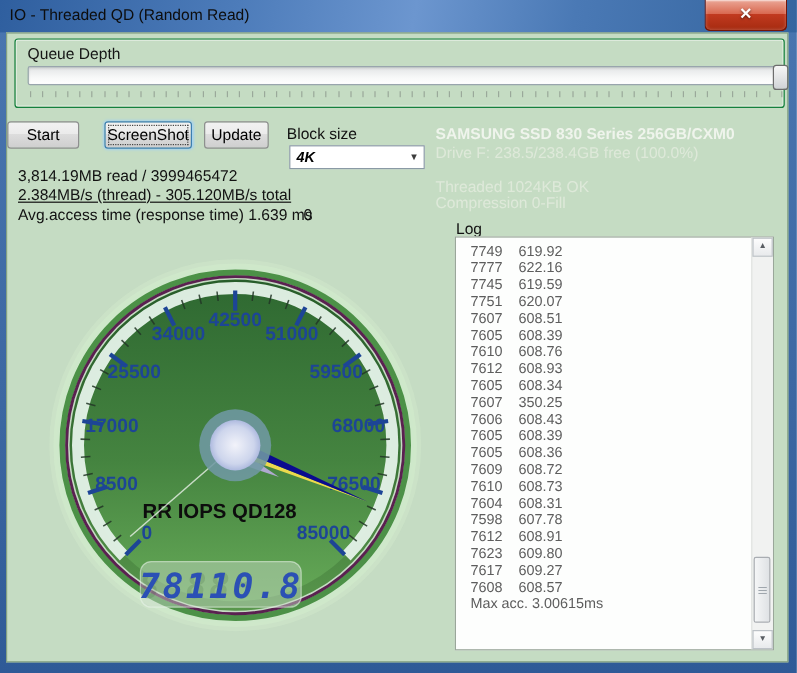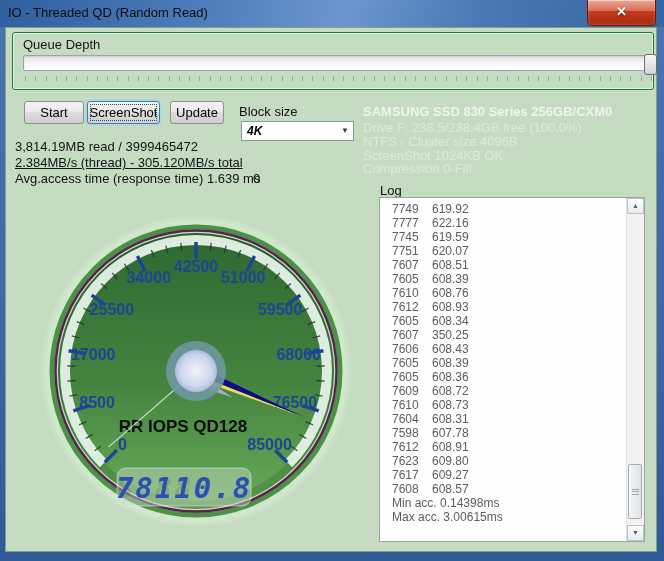--- a/index.html
+++ b/index.html
@@ -47,21 +47,21 @@
   }
   .slider-ticks{position:absolute;left:12px;top:43px;width:628px;height:6px;}
   .slider-ticks i{position:absolute;top:0;width:1px;height:5px;background:#9aa89a;}
   
   .btn{
     position:absolute;top:73px;height:23px;font-size:13px;color:#000;
     background:linear-gradient(180deg,#f2f2f2 0%,#ebebeb 45%,#dddddd 46%,#cfcfcf 100%);
     border:1px solid #8e8f8f;border-radius:3px;text-align:center;line-height:21px;cursor:pointer;
     box-sizing:border-box;
   }
-  .btn-start{left:18px;width:60px;}
+  .btn-start{left:0;width:60px;}
   .btn-shot{
     left:81px;width:73px;border-color:#3c7fb1;
     box-shadow:0 0 2px 1px #a6d2ee;outline:1px dotted #444;outline-offset:-4px;
   }
   .btn-update{left:164px;width:54px;}
   
   .block-label{position:absolute;left:233px;top:76px;font-size:13px;color:#111;}
   .combo{
     position:absolute;left:235px;top:93px;width:113px;height:20px;
     background:#fff;border:1px solid #8a9aa5;box-sizing:border-box;cursor:pointer;font-style:italic;
@@ -199,22 +199,21 @@
     <span class="combo-arrow">▼</span>
   </div>
 
   <div class="stat stat1">3,814.19MB read / 3999465472</div>
   <div class="stat stat2">2.384MB/s (thread) - 305.120MB/s total</div>
   <div class="stat stat3">Avg.access time (response time) 1.639 ms</div>
   <div class="stat-counter">0</div>
 
   <div class="drive-title">SAMSUNG SSD 830 Series 256GB/CXM0</div>
   <div class="drive-line dl0">Drive F: 238.5/238.4GB free (100.0%)</div>
-  <div class="drive-line dl1">NTFS - Cluster size 4096B</div>
-  <div class="drive-line dl2">ScreenShot 1024KB OK</div>
+  <div class="drive-line dl2">Threaded 1024KB OK</div>
   <div class="drive-line dl3">Compression 0-Fill</div>
 
   <div class="log-label">Log</div>
   <div class="logbox">
     <div class="log-rows">
         <div class="log-row"><span class="c1">7749</span><span>619.92</span></div>
         <div class="log-row"><span class="c1">7777</span><span>622.16</span></div>
         <div class="log-row"><span class="c1">7745</span><span>619.59</span></div>
         <div class="log-row"><span class="c1">7751</span><span>620.07</span></div>
         <div class="log-row"><span class="c1">7607</span><span>608.51</span></div>
@@ -227,21 +226,20 @@
         <div class="log-row"><span class="c1">7605</span><span>608.39</span></div>
         <div class="log-row"><span class="c1">7605</span><span>608.36</span></div>
         <div class="log-row"><span class="c1">7609</span><span>608.72</span></div>
         <div class="log-row"><span class="c1">7610</span><span>608.73</span></div>
         <div class="log-row"><span class="c1">7604</span><span>608.31</span></div>
         <div class="log-row"><span class="c1">7598</span><span>607.78</span></div>
         <div class="log-row"><span class="c1">7612</span><span>608.91</span></div>
         <div class="log-row"><span class="c1">7623</span><span>609.80</span></div>
         <div class="log-row"><span class="c1">7617</span><span>609.27</span></div>
         <div class="log-row"><span class="c1">7608</span><span>608.57</span></div>
-        <div class="log-row">Min acc. 0.14398ms</div>
         <div class="log-row">Max acc. 3.00615ms</div>
       </div>
     <div class="scrollbar">
       <div class="sb-btn sb-up"><span>▲</span></div>
       <div class="sb-thumb">
           <div class="sb-grip"></div>
         </div>
       <div class="sb-btn sb-down"><span>▼</span></div>
     </div>
   </div>

